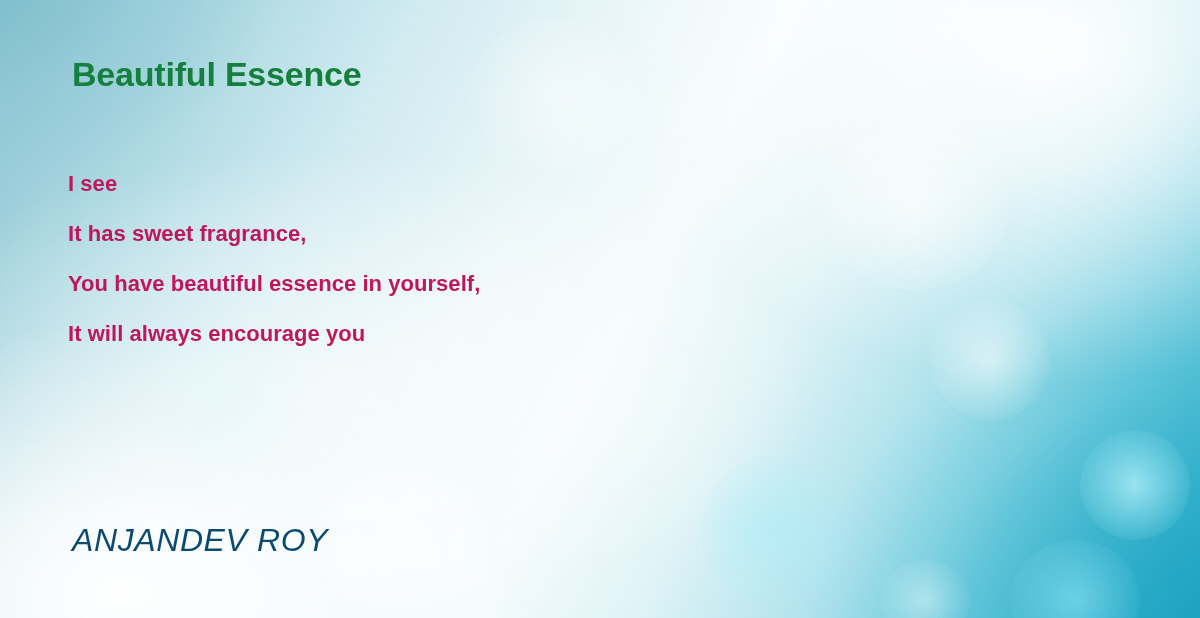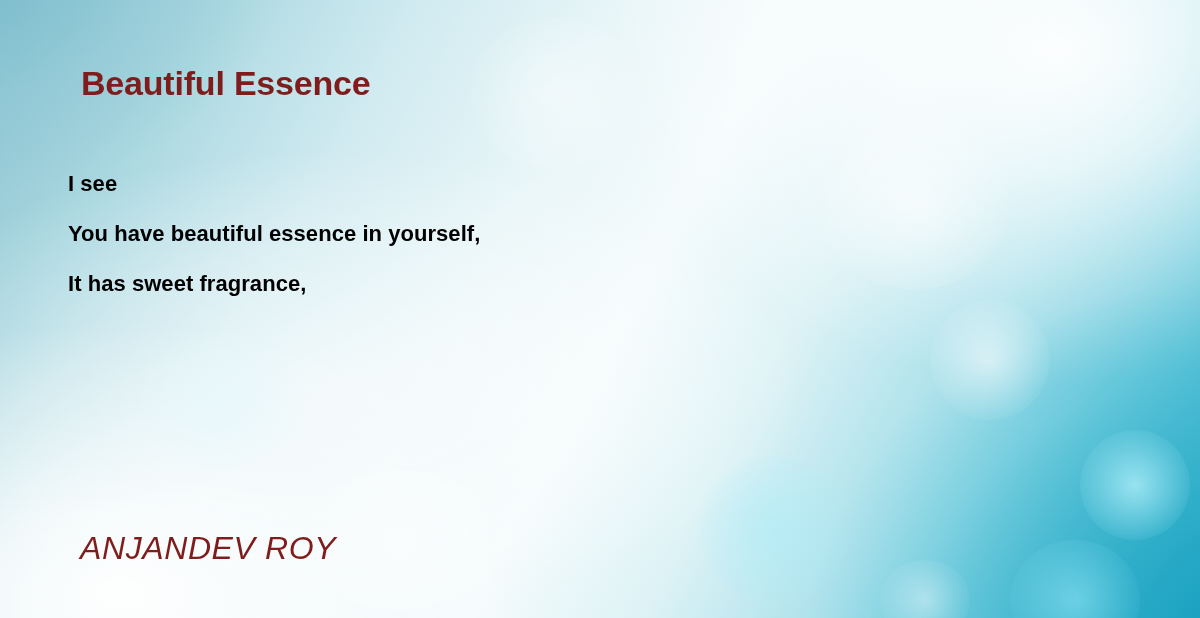--- a/index.html
+++ b/index.html
@@ -121,55 +121,55 @@
     left: 0;
     top: 0;
     width: 100%;
     height: 100%;
   }
 
   #poem-title {
     position: absolute;
     left: 68px;
     top: 51px;
-    margin: 13px;
+    margin: 4px;
     font-size: 34px;
     font-weight: bold;
-    color: #7f1d1d;
+    color: #15803d;
     letter-spacing: -0.2px;
     white-space: nowrap;
   }
 
   #poem-body {
     position: absolute;
     left: 68px;
     top: 159px;
     margin: 0;
     padding: 0;
     list-style: none;
   }
   #poem-body .poem-line {
     height: 50px;
     line-height: 50px;
     font-size: 22px;
     font-weight: bold;
-    color: #000000;
+    color: #be185d;
     letter-spacing: 0.05px;
     white-space: nowrap;
   }
 
   #poem-author {
     position: absolute;
     left: 68px;
     top: 518px;
-    margin: 12px;
+    margin: 4px;
     font-size: 32px;
     font-style: italic;
     font-weight: normal;
-    color: #7f1d1d;
+    color: #0c4a6e;
     letter-spacing: 0.6px;
     white-space: nowrap;
   }
 </style>
 </head>
 <body>
 
 <div id="poem-card">
 
   <div class="bg-layer" id="bg-base"></div>
@@ -188,20 +188,21 @@
   <div class="bokeh" id="bokeh-7"></div>
   <div class="bokeh" id="bokeh-8"></div>
   <div class="bokeh" id="bokeh-9"></div>
 
   <div id="content">
 
     <h1 id="poem-title">Beautiful Essence</h1>
 
     <div id="poem-body">
       <div class="poem-line">I see</div>
+      <div class="poem-line">It has sweet fragrance,</div>
       <div class="poem-line">You have beautiful essence in yourself,</div>
-      <div class="poem-line">It has sweet fragrance,</div>
+      <div class="poem-line">It will always encourage you</div>
     </div>
 
     <div id="poem-author">ANJANDEV ROY</div>
 
   </div>
 </div>
 
 </body></html>

